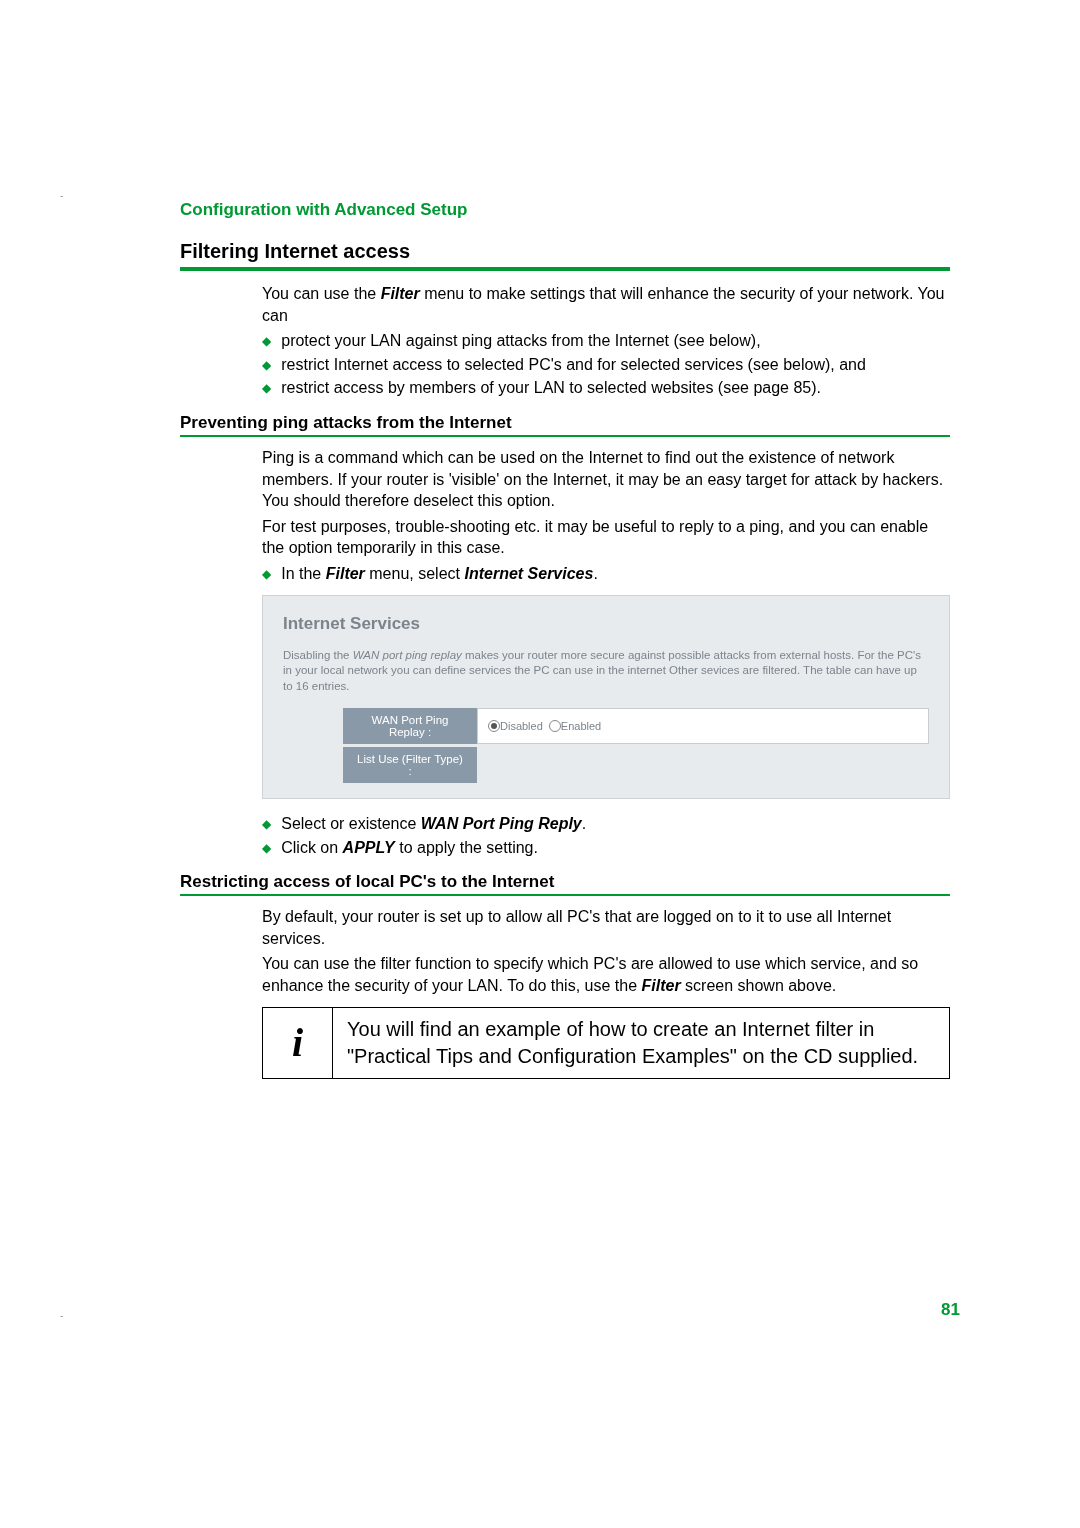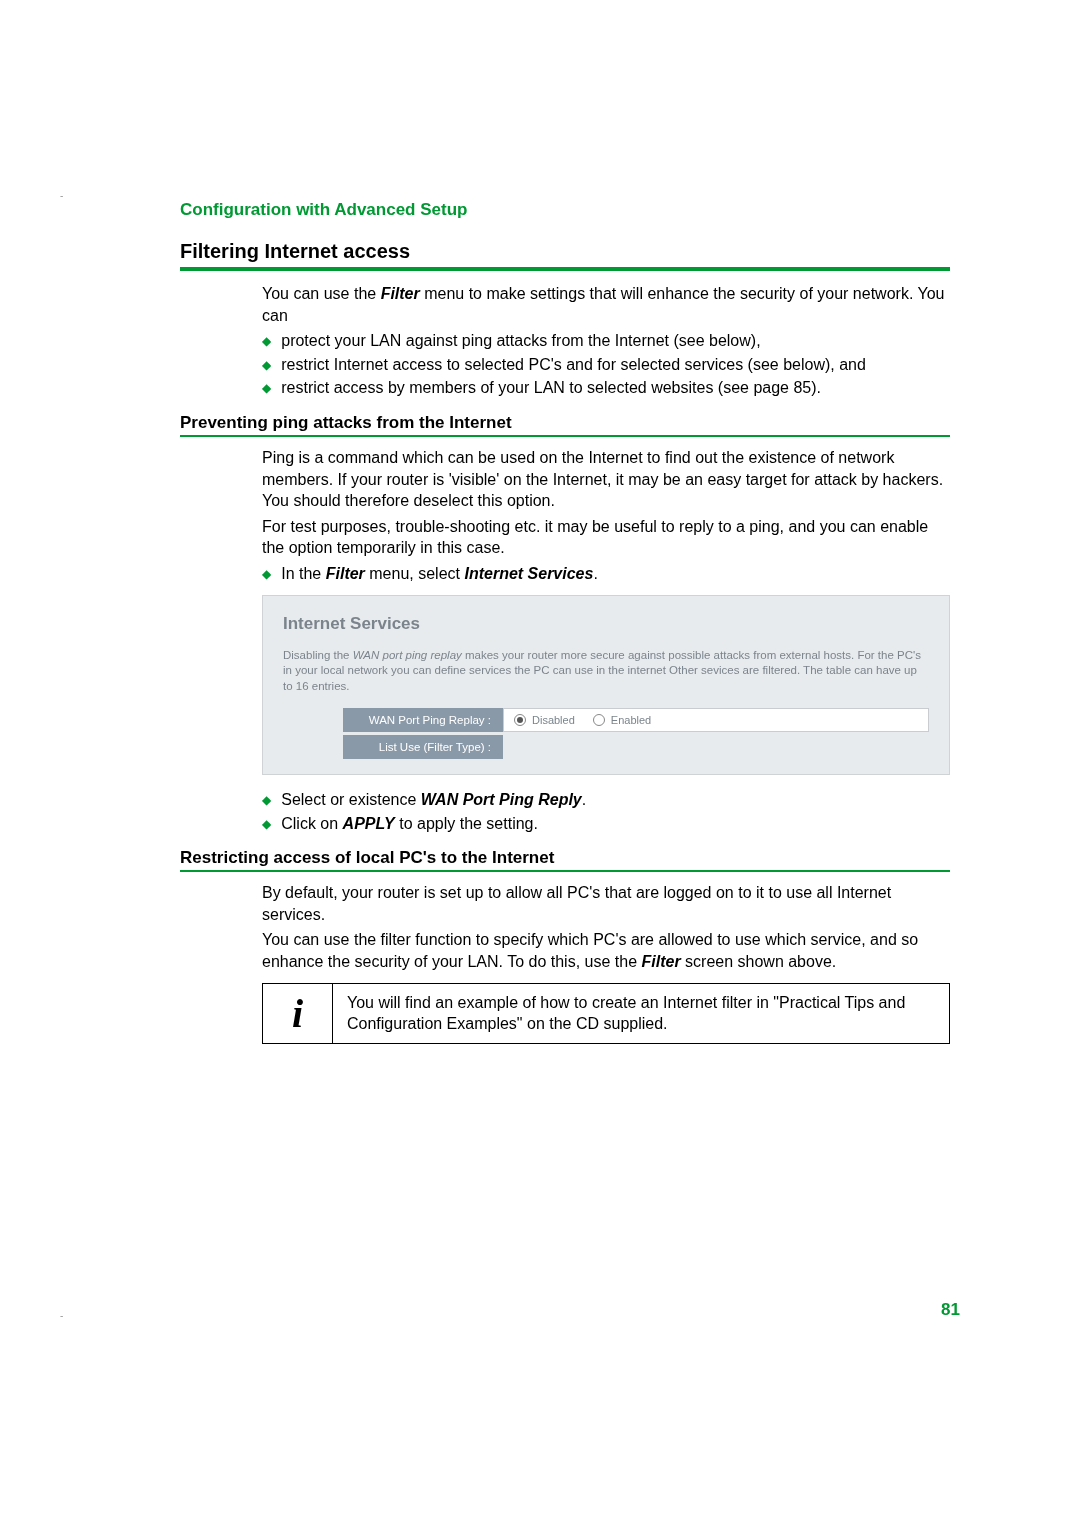--- a/index.html
+++ b/index.html
@@ -98,37 +98,36 @@
     align-items: stretch;
     margin-bottom: 3px;
     margin-left: 60px;
     font-family: Arial, sans-serif;
   }
   .ss-label {
     background: #8a99a8;
     color: #fff;
     font-size: 11.5px;
     padding: 6px 12px;
-    width: 160px;
-    text-align: left;
+    width: 134px;
+    text-align: center;
     box-sizing: border-box;
     display: flex;
     align-items: center;
     justify-content: flex-end;
   }
   .ss-field {
     flex: 1;
     background: #fff;
     border: 1px solid #c9cdd1;
     color: #7b848c;
     font-size: 11px;
     padding: 5px 10px;
     display: flex;
     align-items: center;
-    gap: 6px;
   }
   .radio {
     display:inline-block; width:10px; height:10px; border:1px solid #888; border-radius:50%;
     position:relative; vertical-align:middle;
   }
   .radio.checked::after {
     content:""; position:absolute; left:2px; top:2px; width:6px; height:6px; background:#555; border-radius:50%;
   }
 
   .info-box {
@@ -144,21 +143,21 @@
     font-family: Georgia, serif;
     font-size: 40px;
     font-style: italic;
     font-weight: bold;
     border-right: 1px solid #000;
     box-sizing: border-box;
   }
   .info-text {
     flex: 1;
     padding: 8px 14px;
-    font-size: 16px;
+    font-size: 20px;
     line-height: 1.35;
   }
   .page-num {
     position: absolute;
     bottom: 208px;
     right: 120px;
     color: #009933;
     font-weight: bold;
     font-size: 17px;
   }

